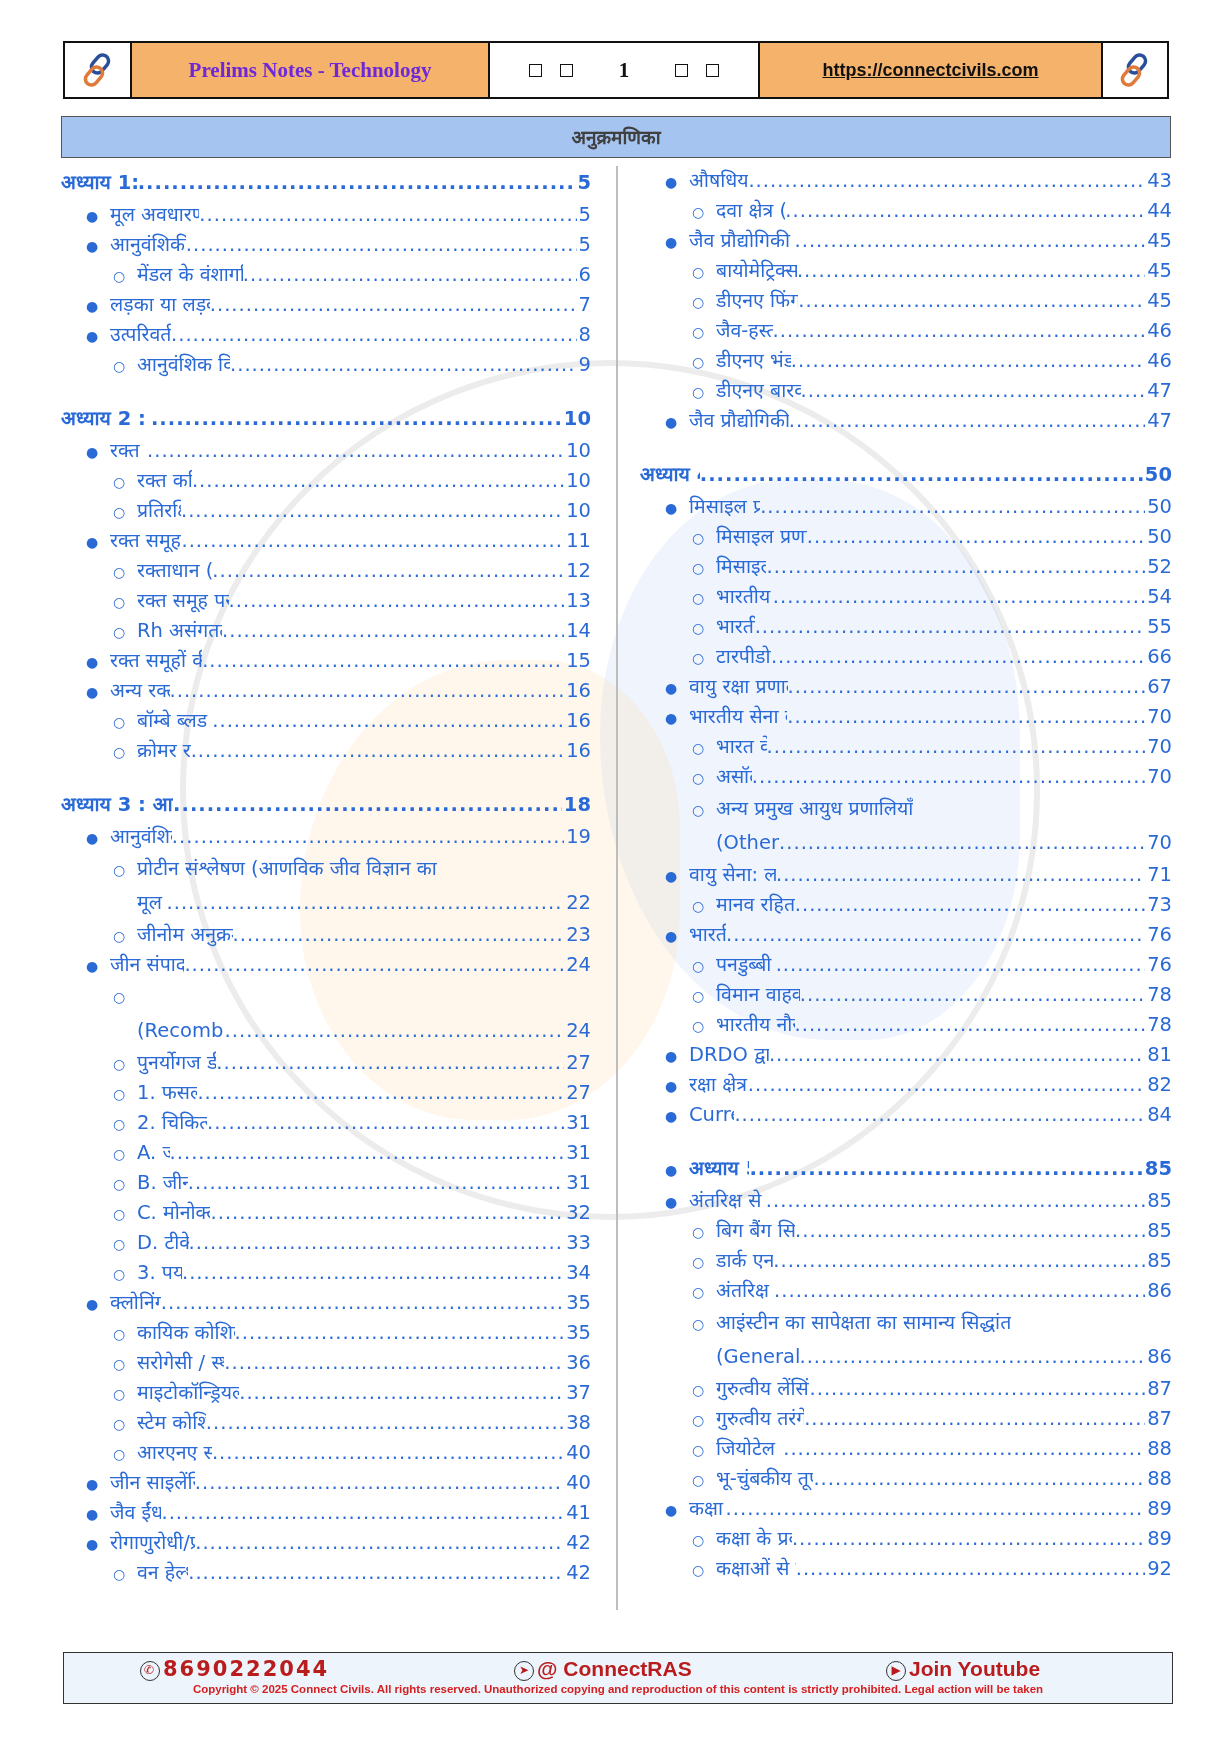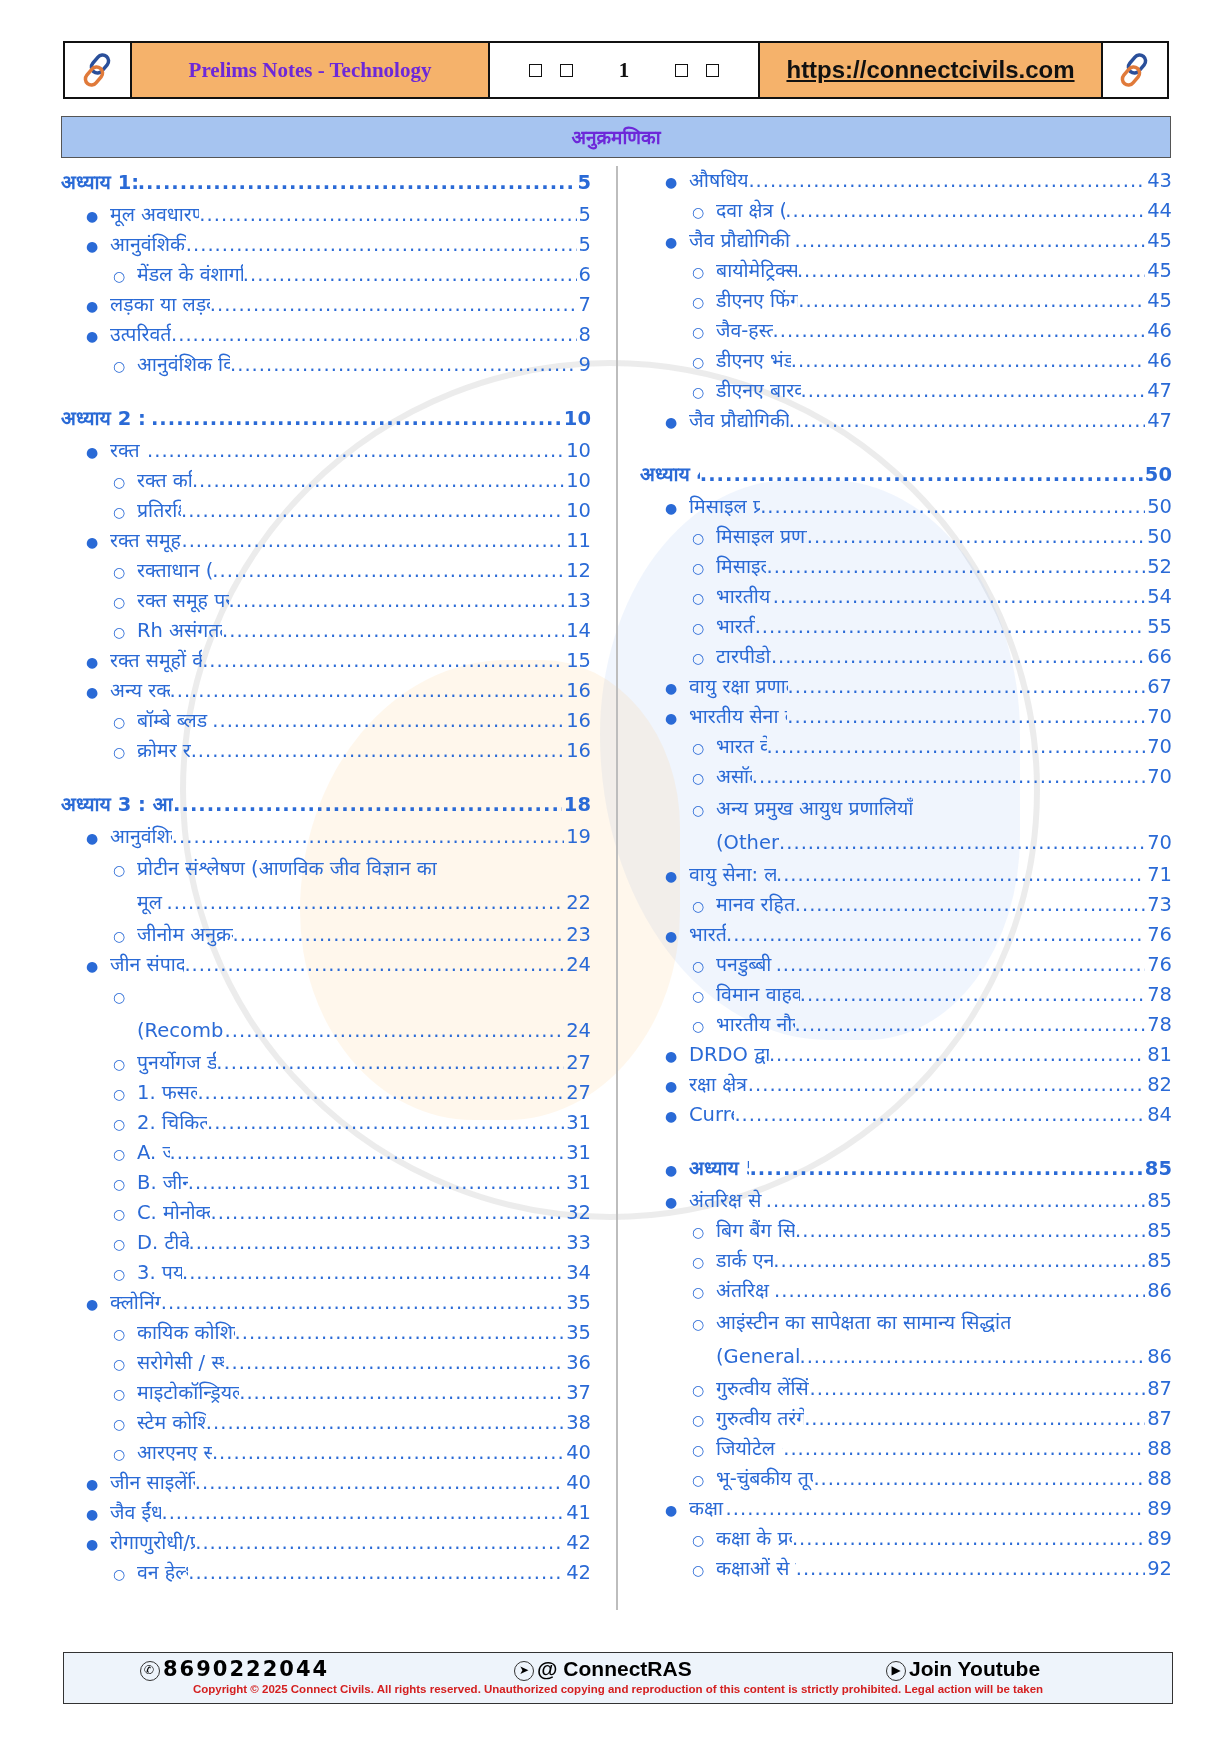--- a/index.html
+++ b/index.html
@@ -9,24 +9,24 @@
   .wm-blue { position: absolute; left: 420px; top: 120px; width: 420px; height: 560px; border-radius: 50% 50% 40% 60%; background: rgba(160,190,240,0.16); }
   .wm-orange { position: absolute; left: 120px; top: 300px; width: 380px; height: 460px; border-radius: 60% 40% 50% 50%; background: rgba(255,200,120,0.14); }
 
   .header { position: absolute; left: 63px; top: 41px; width: 1106px; height: 58px; border: 2.5px solid #111; display: flex; background: #fff; }
   .hcell { display: flex; align-items: center; justify-content: center; border-right: 2.5px solid #111; height: 100%; }
   .hcell:last-child { border-right: none; }
   .hc-icon { width: 67px; }
   .hc-title { width: 358px; background: #f5b26b; font-family: "Liberation Serif", serif; font-weight: bold; font-size: 21px; color: #6d28d9; }
   .hc-page { width: 270px; font-family: "Liberation Serif", serif; font-weight: bold; font-size: 21px; color: #111; gap: 18px; }
   .box { width: 13px; height: 13px; border: 1.6px solid #111; display: inline-block; }
-  .hc-url { width: 343px; background: #f5b26b; font-family: "Liberation Sans", sans-serif; font-weight: bold; font-size: 24px; color: #111; text-decoration: underline; }
+  .hc-url { width: 343px; background: #f5b26b; font-family: "Liberation Sans", sans-serif; font-weight: bold; font-size: 18px; color: #111; text-decoration: underline; }
   .hc-icon2 { flex: 1; }
 
-  .toc-title { position: absolute; left: 61px; top: 116px; width: 1110px; height: 42px; background: #a6c4f0; border: 1.5px solid #555; display: flex; align-items: center; justify-content: center; font-weight: bold; font-size: 19px; color: #6d28d9; }
+  .toc-title { position: absolute; left: 61px; top: 116px; width: 1110px; height: 42px; background: #a6c4f0; border: 1.5px solid #555; display: flex; align-items: center; justify-content: center; font-weight: bold; font-size: 19px; color: #404040; }
 
   .col { position: absolute; top: 166px; color: #2a6ad6; font-size: 19.5px; }
   .col-left { left: 61px; width: 530px; }
   .col-right { left: 640px; width: 532px; }
   .divider { position: absolute; left: 616px; top: 166px; width: 1.5px; height: 1444px; background: #bdbdbd; }
 
   .row { display: flex; align-items: baseline; height: 30px; line-height: 30px; white-space: nowrap; }
   .row.tall { height: 34px; line-height: 34px; }
   .row .txt { flex: 0 1 auto; overflow: hidden; }
   .row .dots { flex: 1 1 auto; overflow: hidden; height: 30px; }
@@ -34,21 +34,21 @@
   .row .pg { flex: 0 0 auto; padding-left: 2px; }
   .chapter { font-weight: bold; height: 34px; line-height: 34px; }
   .gap { height: 22px; }
   .lvl1 { padding-left: 25px; }
   .lvl2 { padding-left: 52px; }
   .bullet { display: inline-block; width: 24px; flex: 0 0 24px; font-size: 14px; }
   .bullet2 { display: inline-block; width: 24px; flex: 0 0 24px; font-size: 14px; }
   .cont { padding-left: 76px; }
 
   .footer { position: absolute; left: 63px; top: 1652px; width: 1110px; height: 52px; border: 1.5px solid #333; background: #eef4fb; }
-  .f-top { position: absolute; top: 4px; left: 0; right: 0; height: 24px; font-family: "Liberation Sans", sans-serif; font-weight: bold; color: #000000; padding-left: 12px; }
+  .f-top { position: absolute; top: 4px; left: 0; right: 0; height: 24px; font-family: "Liberation Sans", sans-serif; font-weight: bold; color: #b91c1c; padding-left: 12px; }
   .f-phone { position: absolute; left: 76px; font-size: 21px; letter-spacing: 2px; font-family: "DejaVu Sans", sans-serif; }
   .f-tg { position: absolute; left: 450px; font-size: 21px; }
   .f-yt { position: absolute; left: 810px; font-size: 21px; margin-left: 12px; }
   .circ { display: inline-block; width: 20px; height: 20px; border: 1.5px solid #333; border-radius: 50%; font-size: 12px; line-height: 17px; text-align: center; vertical-align: 2px; margin-right: 3px; font-weight: normal; }
   .f-copy { position: absolute; top: 30px; left: 0; right: 0; text-align: center; font-family: "Liberation Sans", sans-serif; font-weight: bold; font-size: 11.5px; color: #d42020; }
 </style>
 </head>
 <body>
 
 <div class="watermark">

